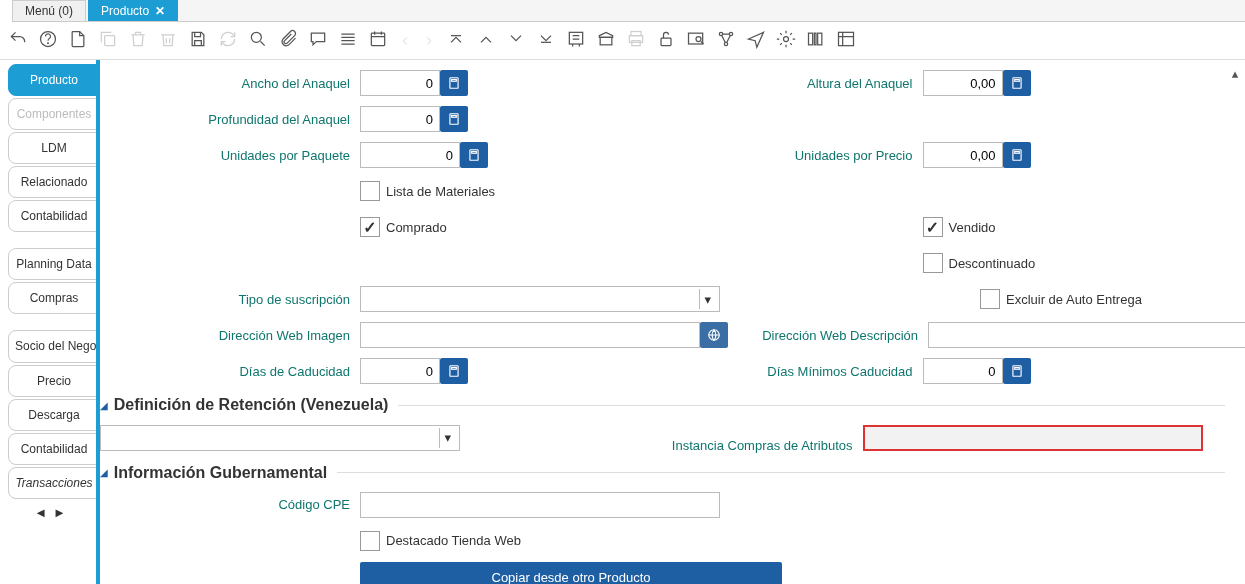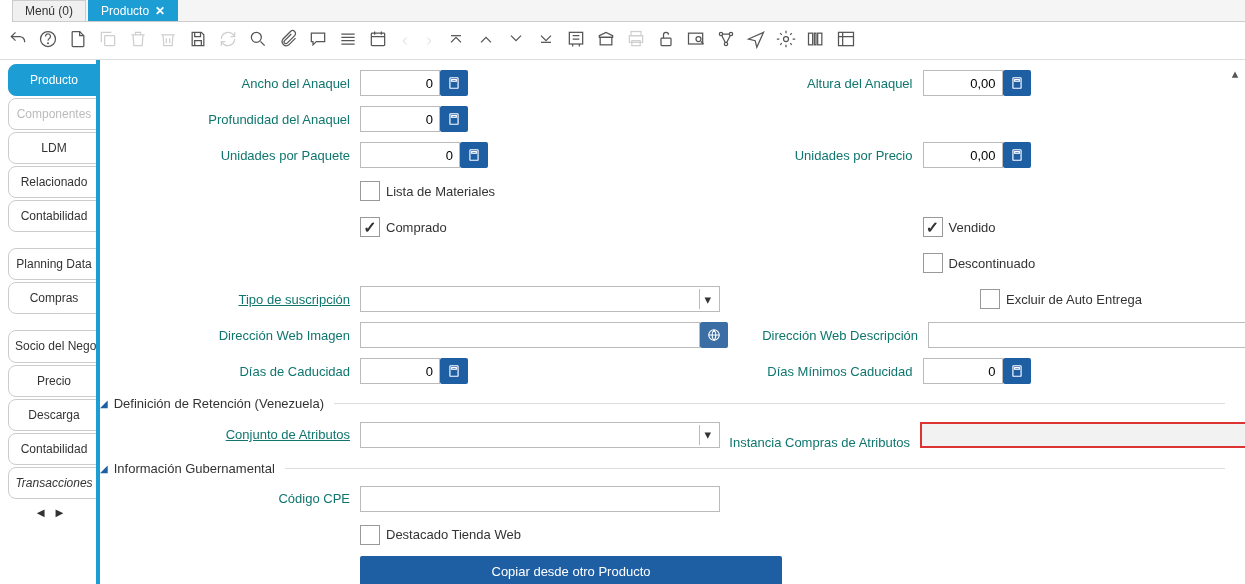--- a/index.html
+++ b/index.html
@@ -26,21 +26,21 @@
   .sidetab.disabled { color: #bbb; }
   .sidetab.italic { font-style: italic; }
   .sidetabs-scroll { display:flex; justify-content:center; gap:6px; padding:4px; }
   
   .form-area { flex: 1; overflow-y: auto; padding: 8px 20px 8px 0; position: relative; }
   .form-scroll { position: absolute; right: 2px; top: 6px; width: 16px; display:flex; flex-direction: column; align-items:center; color:#555; }
   
   .row { display: flex; align-items: center; margin-bottom: 6px; min-height: 30px; }
   .col { flex: 1; display: flex; align-items: center; }
   .lbl { width: 260px; text-align: right; padding-right: 10px; font-size: 13px; color: #0f766e; }
-  .lbl.u { text-decoration: underline; }
+  .lbl.u { }
   
   .fld { display: flex; align-items: center; }
   input[type=text] { border: 1px solid #bbb; padding: 4px 6px; font-size: 13px; height: 26px; }
   .w80 { width: 80px; text-align: right; }
   .w100 { width: 100px; text-align: right; }
   .wlong { width: 340px; }
   .wmed { width: 360px; }
   
   .btn-icon { width: 28px; height: 26px; background: #1e5fa4; border: none; display:flex; align-items:center; justify-content:center; cursor:pointer; border-radius: 2px; }
   .btn-icon svg { stroke: #fff; fill:none; width:14px; height:14px; stroke-width:2; }
@@ -50,21 +50,21 @@
   .chk { width:20px; height:20px; border:1px solid #999; display:flex; align-items:center; justify-content:center; margin-right:6px; cursor:pointer; background:#fff; }
   .chk.checked::after { content:"✓"; font-size:16px; font-weight:bold; color:#333; }
   .chk-lbl { display:flex; align-items:center; }
   
   select, .sel { border:1px solid #bbb; height:26px; padding: 2px 4px; background:#fff; font-size:13px; }
   .sel { width: 360px; display:flex; justify-content:flex-end; align-items:center; cursor:pointer;}
   .sel .drop { border-left:1px solid #bbb; padding:0 4px; height:100%; display:flex; align-items:center; }
   
   .section { display:flex; align-items:center; margin: 10px 0 8px 0; }
   .section .tri { color:#1e5fa4; margin-right:6px; font-size:10px; cursor:pointer;}
-  .section .title { font-weight: normal; font-size:13px; color:#333; }
+  .section .title { font-weight: bold; font-size:16px; color:#333; }
   .section .line { flex:1; border-bottom:1px solid #ddd; margin-left:10px;}
   
   .red-border { border: 2px solid #d33 !important; }
   .bg-grey { background:#f2f2f2; }
   
   .btn-primary { background:#1e5fa4; color:#fff; border:none; padding:8px 20px; font-size:13px; cursor:pointer; border-radius:2px; width: 422px;}
   
   .two-line { line-height:1.2;margin-top:16px; }
 </style>
 </head>
@@ -403,21 +403,20 @@
     </div>
 
     <div class="section">
       <span class="tri">◢</span>
       <span class="title">Definición de Retención (Venezuela)</span>
       <span class="line"></span>
     </div>
 
     <div class="row">
       <div class="col">
-        <div class="lbl u">Conjunto de Atributos</div>
         <div class="sel">
             <span class="drop">▾</span>
           </div>
       </div>
       <div class="col">
         <div class="lbl two-line" style="width:200px">Instancia Compras de Atributos</div>
         <div class="fld">
           <input type="text" class="wlong bg-grey red-border" style="">
 
         </div>

